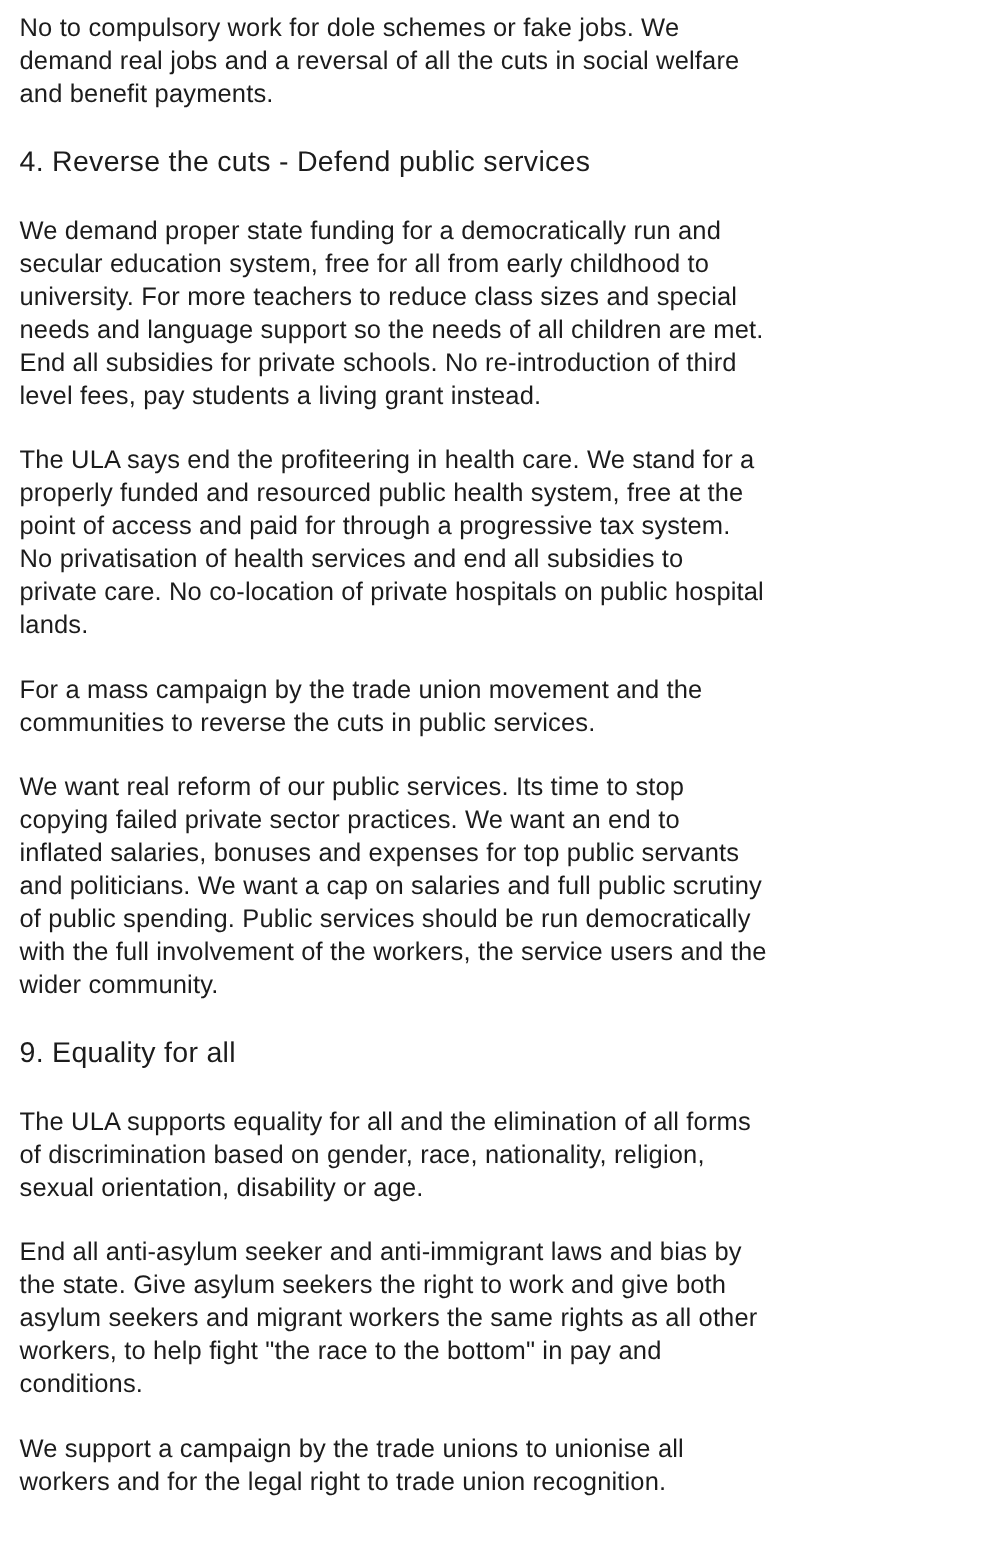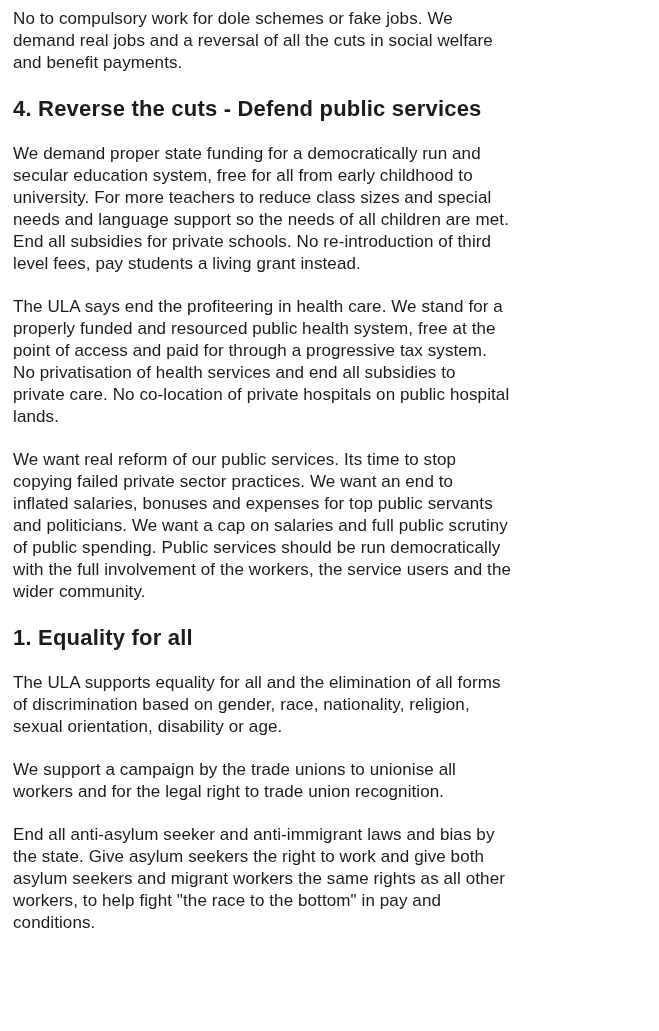--- a/index.html
+++ b/index.html
@@ -18,47 +18,48 @@
     overflow: hidden;
   }
   .doc p {
     margin: 0 0 21px 0;
     font-size: 17px;
     line-height: 22px;
     letter-spacing: 0.1px;
   }
   .doc h2 {
     margin: 24px 0 23px 0;
-    font-size: 22px;
+    font-size: 19px;
     line-height: 22px;
-    font-weight: bold;
+    font-weight: normal;
     letter-spacing: 0.2px;
   }
 </style>
 </head>
 <body>
 
 <div class="page">
   <div class="doc">
 
     <p>No to compulsory work for dole schemes or fake jobs. We demand real jobs and a reversal of all the cuts in social welfare and benefit payments.</p>
 
     <h2>4. Reverse the cuts - Defend public services</h2>
 
     <p>We demand proper state funding for a democratically run and secular education system, free for all from early childhood to university. For more teachers to reduce class sizes and special needs and language support so the needs of all children are met. End all subsidies for private schools. No re-introduction of third level fees, pay students a living grant instead.</p>
 
     <p>The ULA says end the profiteering in health care. We stand for a properly funded and resourced public health system, free at the point of access and paid for through a progressive tax system. No privatisation of health services and end all subsidies to private care. No co-location of private hospitals on public hospital lands.</p>
 
 
+    <p>For a mass campaign by the trade union movement and the communities to reverse the cuts in public services.</p>
 
     <p>We want real reform of our public services. Its time to stop copying failed private sector practices. We want an end to inflated salaries, bonuses and expenses for top public servants and politicians. We want a cap on salaries and full public scrutiny of public spending. Public services should be run democratically with the full involvement of the workers, the service users and the wider community.</p>
 
-    <h2>1. Equality for all</h2>
+    <h2>9. Equality for all</h2>
 
     <p>The ULA supports equality for all and the elimination of all forms of discrimination based on gender, race, nationality, religion, sexual orientation, disability or age.</p>
 
+    <p>End all anti-asylum seeker and anti-immigrant laws and bias by the state. Give asylum seekers the right to work and give both asylum seekers and migrant workers the same rights as all other workers, to help fight "the race to the bottom" in pay and conditions.</p>
+
     <p>We support a campaign by the trade unions to unionise all workers and for the legal right to trade union recognition.</p>
-
-    <p>End all anti-asylum seeker and anti-immigrant laws and bias by the state. Give asylum seekers the right to work and give both asylum seekers and migrant workers the same rights as all other workers, to help fight "the race to the bottom" in pay and conditions.</p>
 
 
   </div>
 </div>
 
 </body></html>

